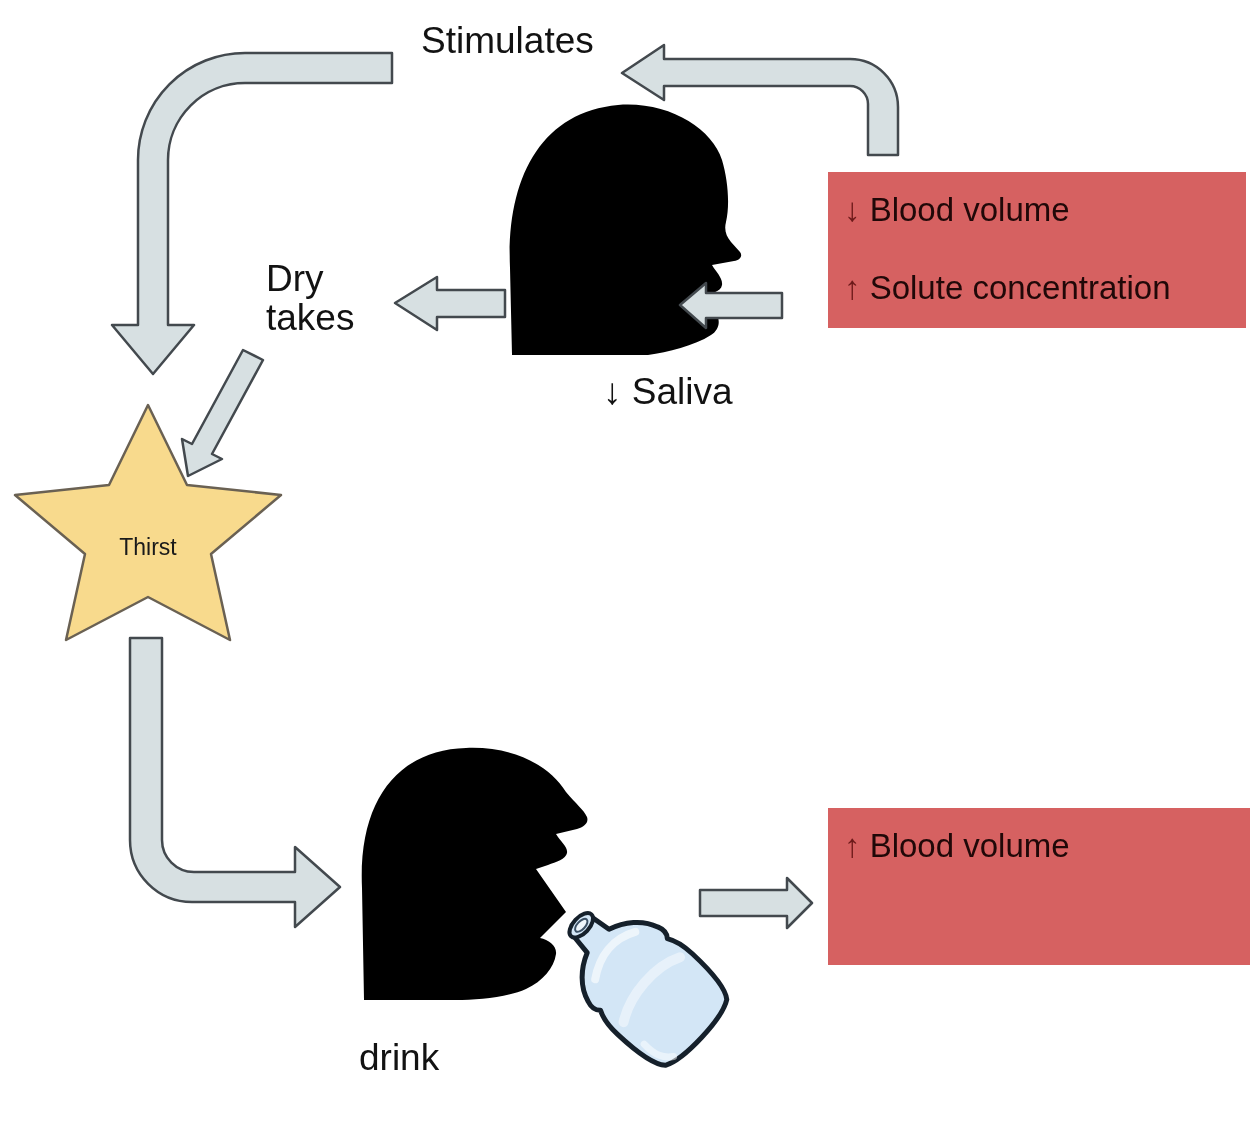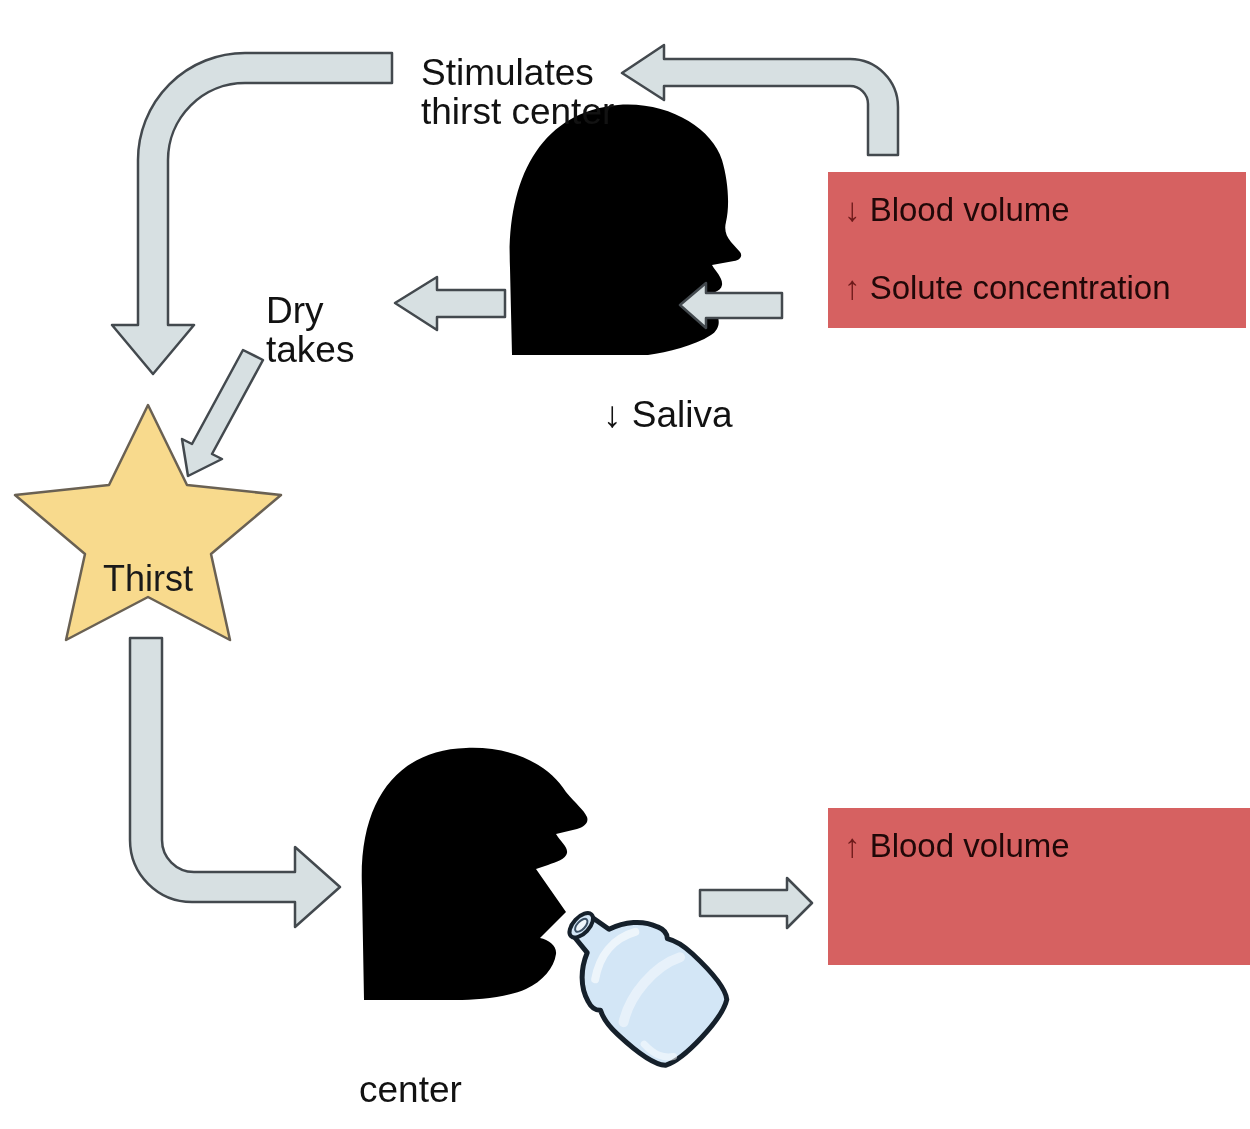--- a/index.html
+++ b/index.html
@@ -4,27 +4,27 @@
 <style>
   html,body{margin:0;padding:0;background:#ffffff;}
   .canvas{
     position:relative;
     width:1250px;height:1129px;
     background:#ffffff;
     font-family:"Liberation Sans", sans-serif;
     overflow:hidden;
   }
   .shape-layer{position:absolute;left:0;top:0;width:1250px;height:1129px;}
-  .label{position:absolute;color:#121212;font-size:37px;line-height:39px;white-space:nowrap;margin-top:32px;}
+  .label{position:absolute;color:#121212;font-size:37px;line-height:39px;white-space:nowrap;}
   .label div{white-space:nowrap;}
   .lbl-stimulates{left:421px;top:21px;}
   .lbl-dry{left:266px;top:259px;}
-  .lbl-saliva{left:603px;top:362px;line-height:41px;}
+  .lbl-saliva{left:603px;top:371px;line-height:41px;}
   .lbl-drink{left:359px;top:1036px;line-height:44px;}
-  .lbl-thirst{left:88px;top:531px;width:120px;text-align:center;font-size:36px;line-height:32px;color:#1a1a1a;}
+  .lbl-thirst{left:88px;top:531px;width:120px;text-align:center;font-size:23px;line-height:32px;color:#1a1a1a;}
   .hbox{position:absolute;left:828px;width:418px;background:#d66161;}
   .hbox-top{top:172px;height:156px;}
   .hbox-bottom{top:808px;height:157px;padding-left:16px;}
   .bline{position:absolute;left:16px;font-size:33px;line-height:40px;color:#200808;white-space:nowrap;}
   .bline .glyph{color:#6d1a1a;}
   .b1{top:18px;}
   .b2{top:96px;}
 </style>
 </head>
 <body>
@@ -70,36 +70,35 @@
       <path d="M-44 126 C-45 142 -41 150 -33 156" fill="none" stroke="#ffffff" stroke-opacity="0.5" stroke-width="7" stroke-linecap="round"></path>
       <ellipse cx="0" cy="-1" rx="15" ry="8" fill="#d3e6f6" stroke="#15202b" stroke-width="4"></ellipse>
       <ellipse cx="0" cy="-1" rx="8" ry="4" fill="#eef6fc" stroke="#3c5166" stroke-width="2"></ellipse>
     </g>
 
     <path d="M700 890 H787 V878 L812 903 L787 928 V916 H700 Z" fill="#d7e0e2" stroke="#43494e" stroke-width="2.5" stroke-linejoin="round"></path>
   </svg>
 
   <div class="label lbl-stimulates">
     <div>Stimulates</div>
-    <div>thirst center</div>
   </div>
 
   <div class="label lbl-dry">
     <div>Dry</div>
     <div>takes</div>
   </div>
 
   <div class="label lbl-saliva">
     <div>↓ Saliva</div>
   </div>
 
   <div class="label lbl-thirst">Thirst</div>
 
   <div class="label lbl-drink">
-    <div>center</div>
+    <div>drink</div>
   </div>
 
   <div class="hbox hbox-top">
     <div class="bline b1"><span class="glyph">↓</span> <span>Blood volume</span></div>
     <div class="bline b2"><span class="glyph">↑</span> <span>Solute concentration</span></div>
   </div>
 
   <div class="hbox hbox-bottom">
     <div class="bline b1"><span class="glyph">↑</span> <span>Blood volume</span></div>
   </div>

